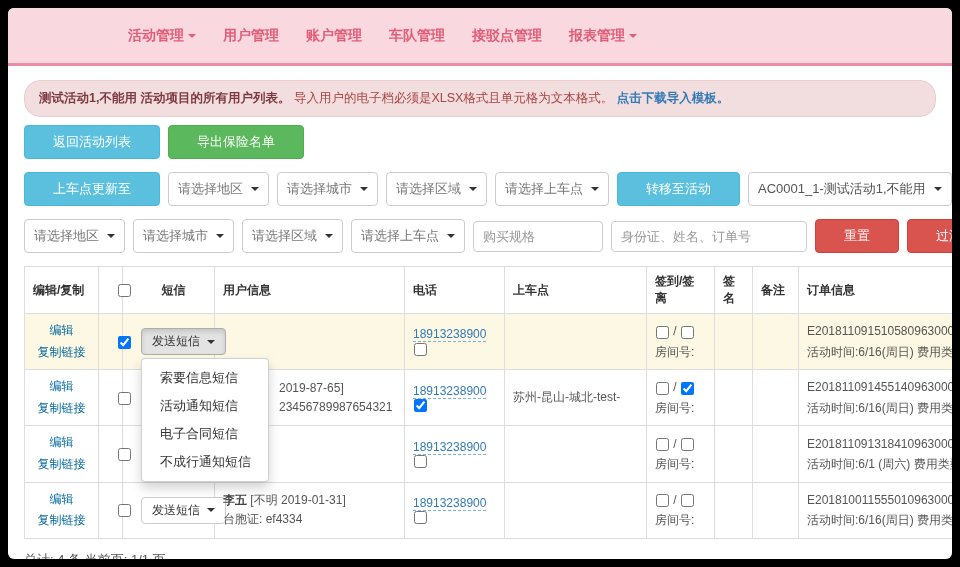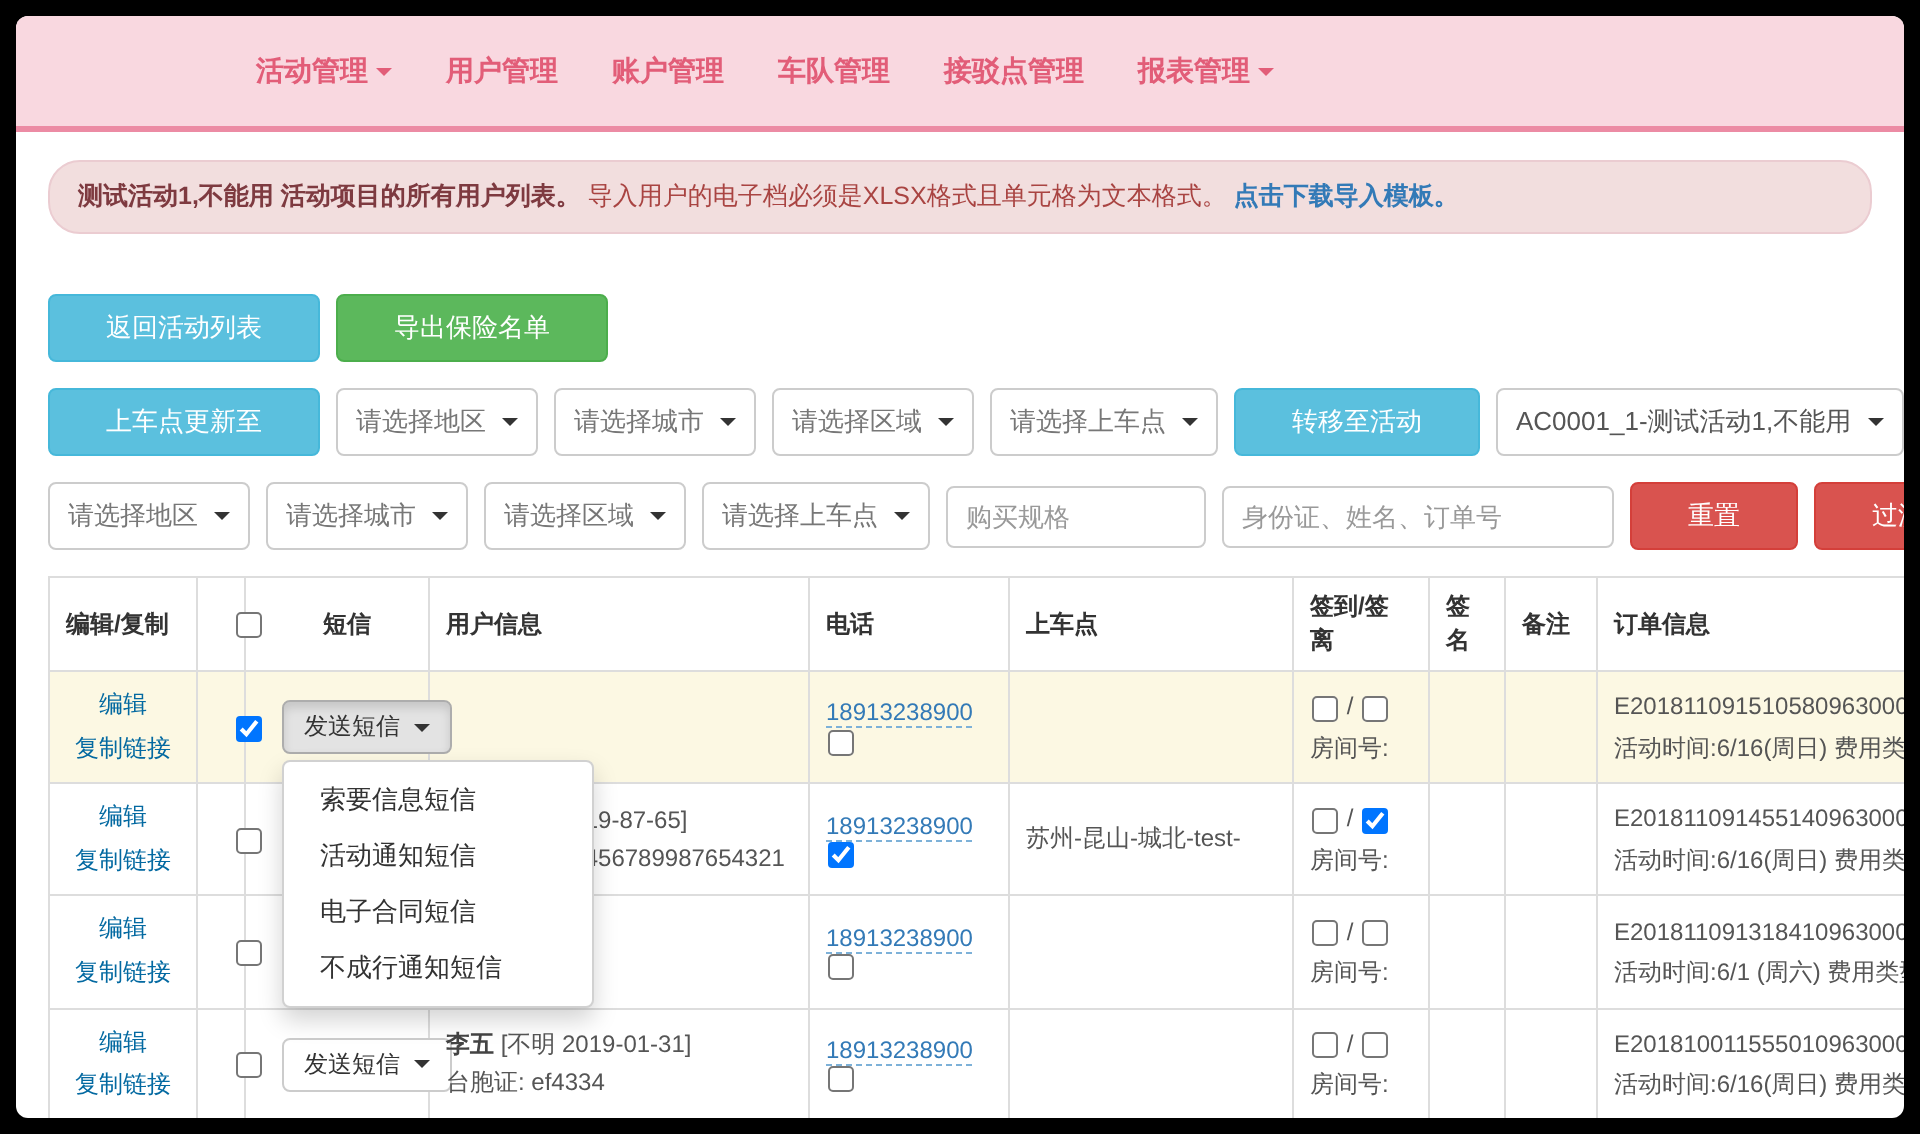--- a/index.html
+++ b/index.html
@@ -13,21 +13,21 @@
             display: flex; align-items: center; gap: 27px; padding-left: 120px; }
   .nav-link { color: #e25d78; font-weight: bold; font-size: 14px; text-decoration: none; white-space: nowrap; cursor: pointer; }
   .caret { display: inline-block; width: 0; height: 0; border-left: 4px solid transparent;
            border-right: 4px solid transparent; border-top: 4px solid currentColor;
            margin-left: 4px; vertical-align: middle; }
 
   .content { padding: 14px 16px 0 16px; }
 
   
   .alert { background: #f2dede; border: 1px solid #ebccd1; border-radius: 16px;
-           padding: 9px 14px; font-size: 12.5px; margin-bottom: 30px; white-space: nowrap; overflow: hidden; }
+           padding: 9px 14px; font-size: 12.5px; margin-bottom: 8px; white-space: nowrap; overflow: hidden; }
   .alert .strong { color: #7e3a40; font-weight: bold; }
   .alert .body { color: #a94442; }
   .alert .link { color: #337ab7; font-weight: bold; text-decoration: none; cursor: pointer; }
 
   
   .btn { display: inline-block; border: 1px solid transparent; border-radius: 4px;
          padding: 7px 28px; font-size: 13px; color: #fff; cursor: pointer; white-space: nowrap;
          font-family: "Liberation Sans", sans-serif; }
   .btn-info    { background: #5bc0de; border-color: #46b8da; }
   .btn-rose    { background: #ea4b62; border-color: #e43354; }
@@ -62,21 +62,21 @@
   .chk-cell { line-height: 1.7; white-space: nowrap; }
   input[type="checkbox"] { vertical-align: middle; margin: 0 1px; }
 
   
   .sms-wrap { position: relative; display: inline-block; }
   .btn-sms { background: #fff; border: 1px solid #ccc; border-radius: 4px; padding: 4px 10px;
              font-size: 12px; color: #333; cursor: pointer; white-space: nowrap;
              font-family: "Liberation Sans", sans-serif; }
   .btn-sms .caret { color: #333; }
   .btn-sms.active { background: #e3e3e3; border-color: #adadad; box-shadow: inset 0 3px 5px rgba(0,0,0,.125); }
-  .sms-menu { position: absolute; top: 100%; left: 0; margin-top: 3px; width: 156px;
+  .sms-menu { position: absolute; top: 100%; left: 0; margin-top: 3px; width: 128px;
               background: #fff; border: 1px solid rgba(0,0,0,.18); border-radius: 4px;
               box-shadow: 0 6px 12px rgba(0,0,0,.175); padding: 5px 0; z-index: 100; text-align: left; }
   .sms-item { padding: 5px 18px; font-size: 13px; color: #333; white-space: nowrap; cursor: pointer; }
 
   .page-footer { margin-top: 12px; font-size: 13px; color: #555; padding-bottom: 10px; }
 </style>
 </head>
 <body>
 
 <div class="screen">

